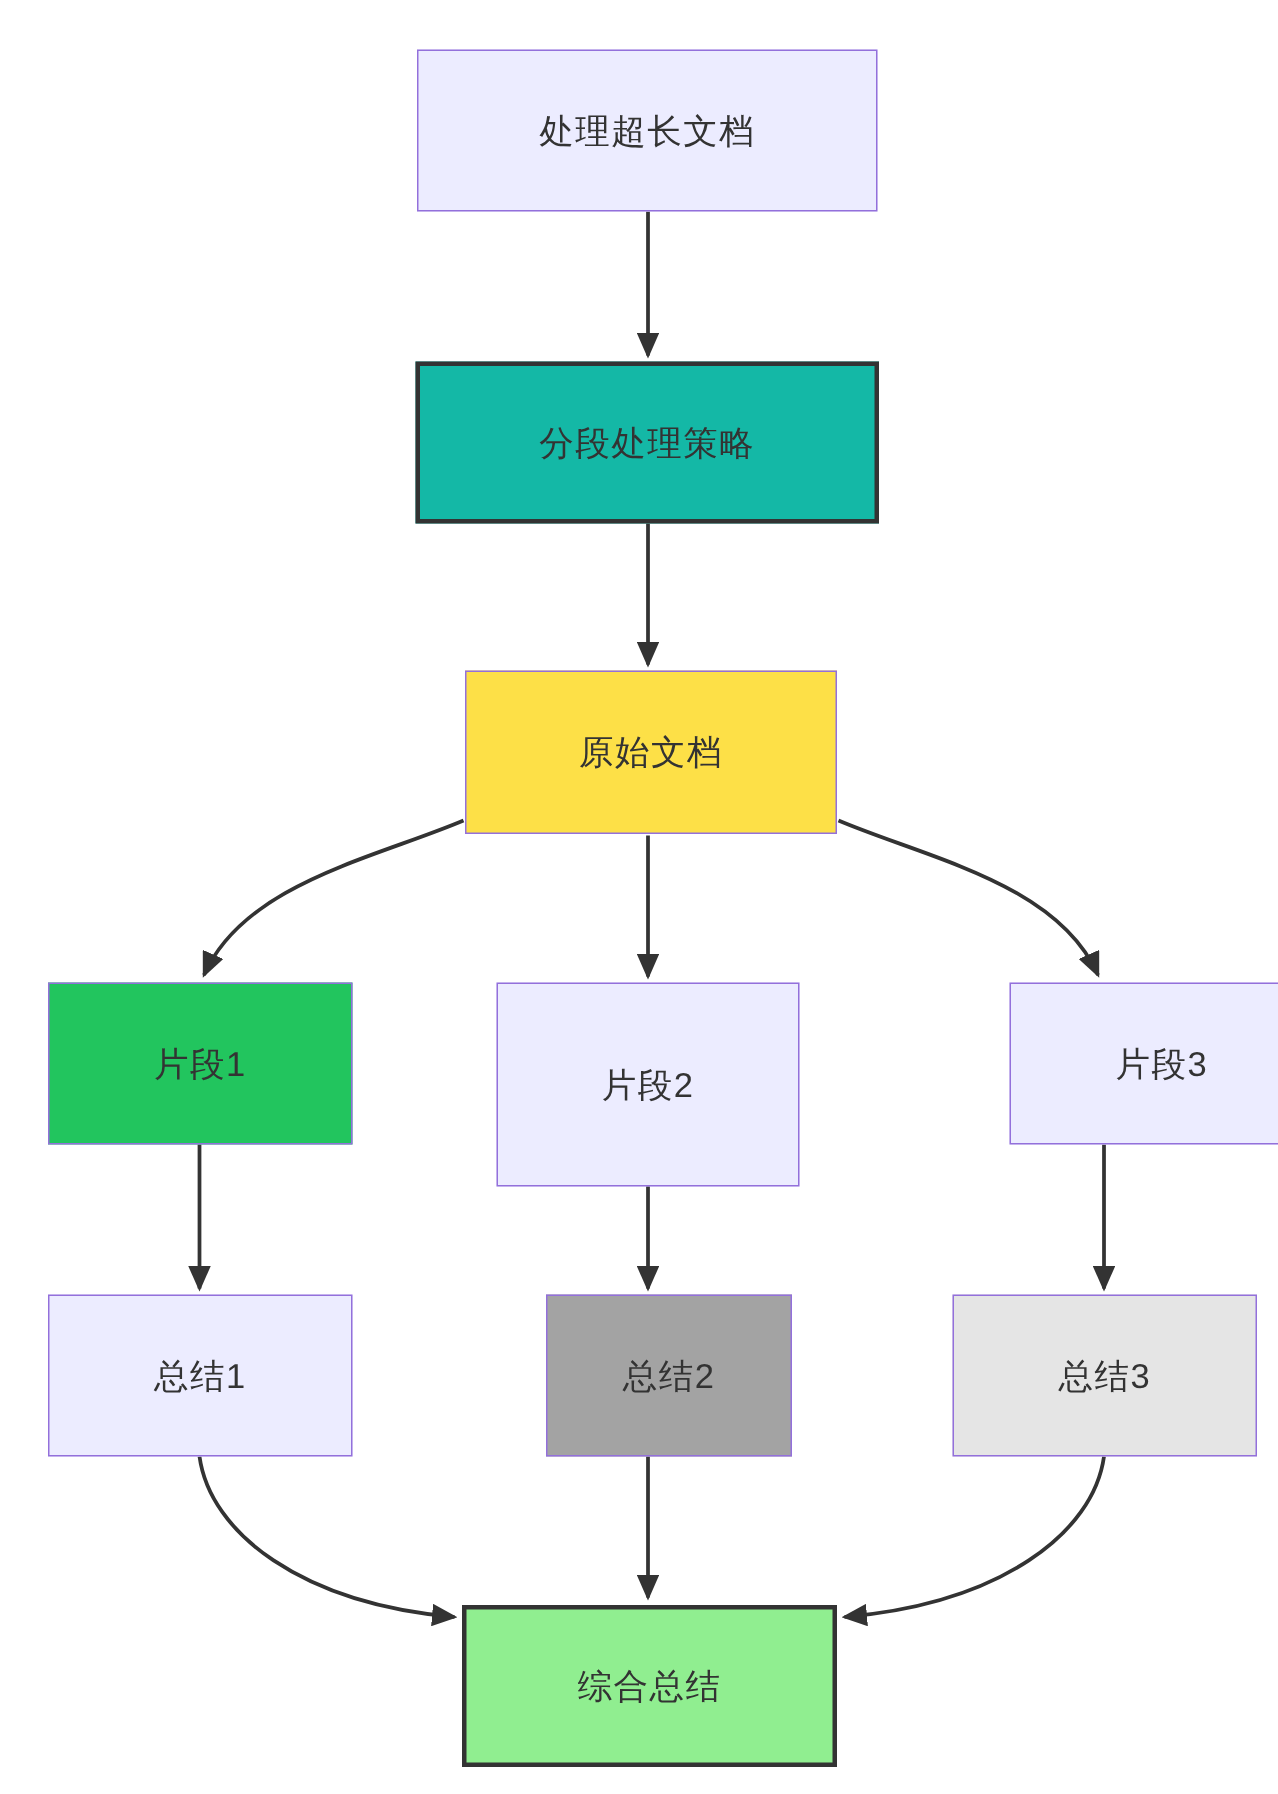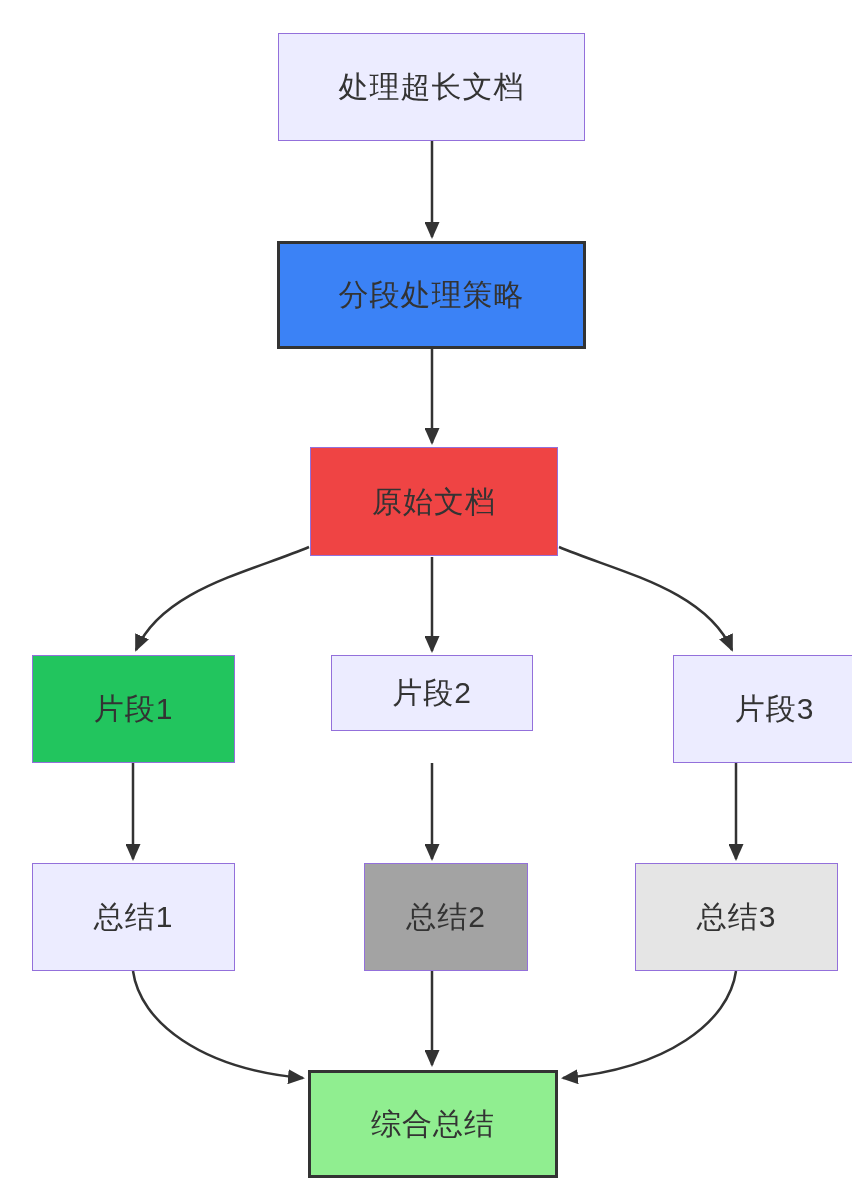--- a/index.html
+++ b/index.html
@@ -23,21 +23,21 @@
   }
   .node {
     position: absolute;
     box-sizing: border-box;
     display: flex;
     align-items: center;
     justify-content: center;
     border: 1.5px solid #9370DB;
     background: #ECECFF;
     color: #333333;
-    font-size: 30px;
+    font-size: 23px;
     line-height: 1;
     white-space: nowrap;
     letter-spacing: 1px;
   }
   .node--strong {
     border-width: 3px;
   }
 </style>
 </head>
 <body>
@@ -60,27 +60,27 @@
       <path d="M432,763 L432,859" marker-end="url(#arrow)"></path>
       <path d="M736,763 L736,859" marker-end="url(#arrow)"></path>
       <path d="M133,971 C140,1022 201,1069 303,1078" marker-end="url(#arrow)"></path>
       <path d="M432,971 L432,1065" marker-end="url(#arrow)"></path>
       <path d="M736,971 C729,1022 667,1069 563,1078" marker-end="url(#arrow)"></path>
     </g>
   </svg>
 
   <div class="node" style="left: 278px; top: 33px; width: 307px; height: 108px; background-color: rgb(236, 236, 255); border-color: rgb(147, 112, 219);">处理超长文档</div>
 
-  <div class="node node--strong" style="left: 277px; top: 241px; width: 309px; height: 108px; background-color: #3b82f6; border-color: rgb(51, 51, 51);">分段处理策略</div>
+  <div class="node node--strong" style="left: 277px; top: 241px; width: 309px; height: 108px; background-color: #14b8a6; border-color: rgb(51, 51, 51);">分段处理策略</div>
 
-  <div class="node" style="left: 310px; top: 447px; width: 248px; height: 109px; background-color: #ef4444; border-color: rgb(147, 112, 219);">原始文档</div>
+  <div class="node" style="left: 310px; top: 447px; width: 248px; height: 109px; background-color: #fde047; border-color: rgb(147, 112, 219);">原始文档</div>
 
   <div class="node" style="left: 32px; top: 655px; width: 203px; height: 108px; background-color: #22c55e; border-color: rgb(147, 112, 219);">片段1</div>
 
-  <div class="node" style="left: 331px; top: 655px; width: 202px; height: 76px; background-color: rgb(236, 236, 255); border-color: rgb(147, 112, 219);">片段2</div>
+  <div class="node" style="left: 331px; top: 655px; width: 202px; height: 136px; background-color: rgb(236, 236, 255); border-color: rgb(147, 112, 219);">片段2</div>
 
   <div class="node" style="left: 673px; top: 655px; width: 203px; height: 108px; background-color: rgb(236, 236, 255); border-color: rgb(147, 112, 219);">片段3</div>
 
   <div class="node" style="left: 32px; top: 863px; width: 203px; height: 108px; background-color: rgb(236, 236, 255); border-color: rgb(147, 112, 219); text-align: right;">总结1</div>
 
   <div class="node" style="left: 331px; top: 863px; width: 164px; height: 108px; background-color: #a3a3a3; border-color: rgb(147, 112, 219); margin-left: 33px;">总结2</div>
 
   <div class="node" style="left: 635px; top: 863px; width: 203px; height: 108px; background-color: #e5e5e5; border-color: rgb(147, 112, 219);">总结3</div>
 
   <div class="node node--strong" style="left: 308px; top: 1070px; width: 250px; height: 108px; background-color: rgb(144, 238, 144); border-color: rgb(51, 51, 51);">综合总结</div>

